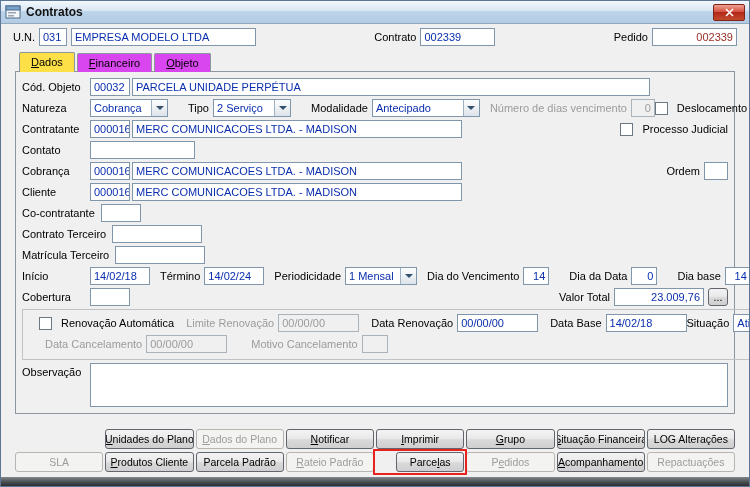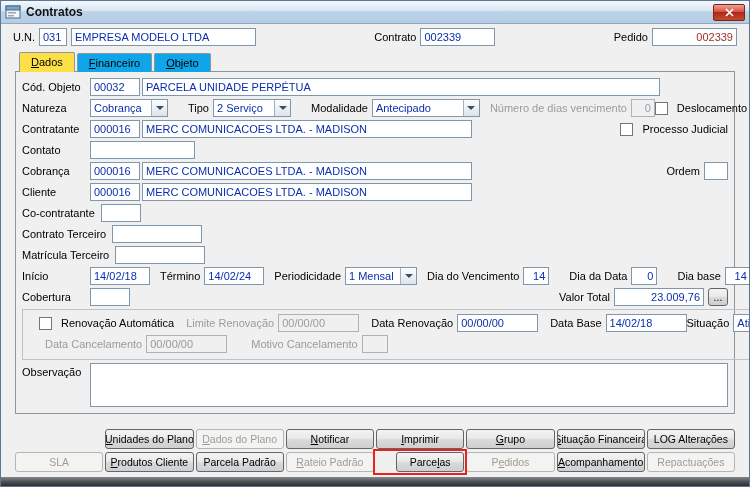--- a/index.html
+++ b/index.html
@@ -50,34 +50,34 @@
   }
   .combo .arrow i { width: 0; height: 0; border: 4px solid transparent; border-top-color: #33506d; margin-top: 4px; }
   .cb {
     width: 13px; height: 13px; flex: none;
     background: #fff; border: 1px solid #6b7884; margin-right: 5px;
   }
   .pair { display: inline-flex; align-items: center; gap: 4px; }
 
   
   .w20{width:20px}.w24{width:24px}.w26{width:26px}.w28{width:28px}.w40{width:40px}
-  .w58{width:81px}.w60{width:60px}.w62{width:50px}.w72{width:72px}.w75{width:75px}
+  .w58{width:81px}.w60{width:60px}.w62{width:40px}.w72{width:72px}.w75{width:75px}
   .w78{width:78px}.w85{width:85px}.w88{width:88px}.w90{width:90px}.w105{width:105px}
   .w108{width:108px}.w185{width:185px}.w330{width:330px}.w518{width:518px}
   .ml8{margin-left:20px}.ml10{margin-left:10px}.ml12{margin-left:12px}.mlauto{margin-left:auto}
 
   
   .hdr-row { display: flex; align-items: center; justify-content: space-between; margin: 4px 12px 3px; }
 
   
   .tabs { display: flex; align-items: flex-end; margin: 2px 14px 0 18px; position: relative; z-index: 2; }
   .tab {
     font-size: 11px; padding: 3px 11px 3px; margin-right: 2px;
     border: 1px solid #8d959e; border-bottom: none; border-radius: 2px 2px 0 0;
-    background: #0ea5e9; position: relative; bottom: -1px; cursor: pointer;
+    background: #d946ef; position: relative; bottom: -1px; cursor: pointer;
   }
   .tab.active { background: #fde047; padding-bottom: 4px; z-index: 3; }
 
   
   .tabpanel {
     margin: 0 14px; border: 1px solid #8d959e; background: #f0f0f0;
     padding: 6px 6px 6px; flex: none;
   }
   .frow { display: flex; align-items: center; margin-bottom: 3px; }
   .frow > .lbl.col { min-width: 62px; margin-right: 6px; flex: none; }

